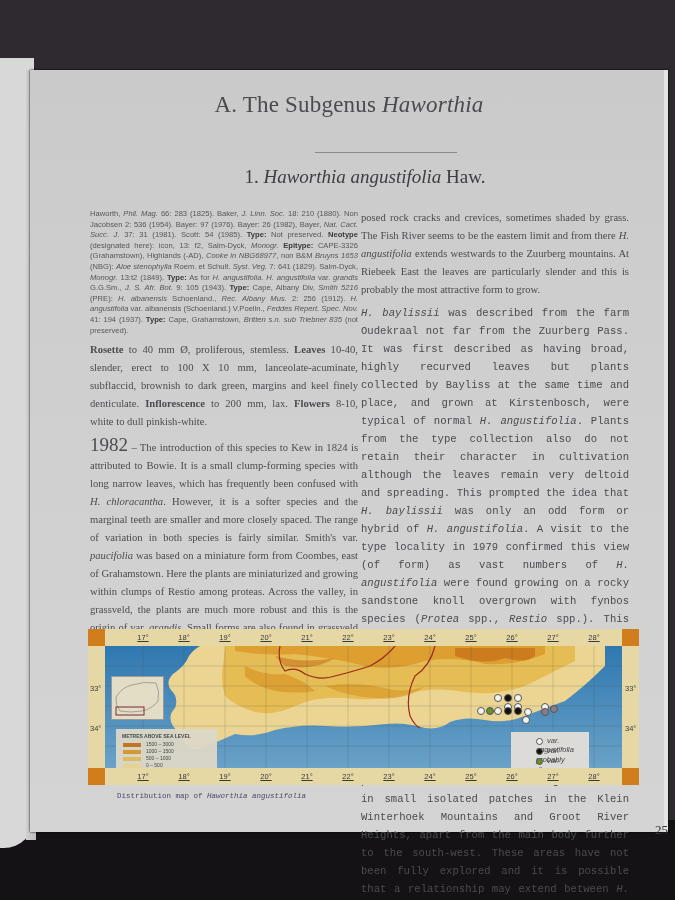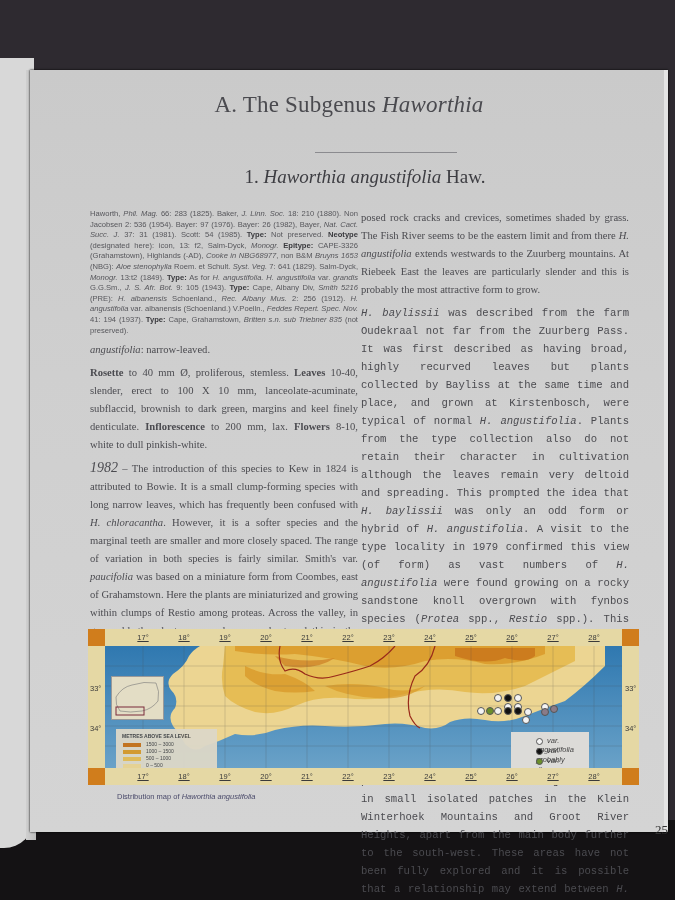--- a/index.html
+++ b/index.html
@@ -15,57 +15,56 @@
   .species-title { position:absolute; left:0; width:638px; top:96px; text-align:center; font-size:19px; color:#3d3d42;margin-left:16px; }
   .col { position:absolute; top:139px; width:268px; color:#4b4b50; }
   .col-left { left:60px; }
   .col-right { left:331px; }
   .syn { font-family:"Liberation Sans", sans-serif; font-size:7.6px; line-height:10.6px; text-align:justify; color:#56565b; }
   .syn b { color:#3a3a3e; }
   .p { font-size:10.6px; line-height:18px; text-align:justify; margin:0; }
   .etym { margin-top:5px; font-size:10.6px; }
   .desc { margin-top:5px;font-family:Liberation Serif, serif; }
   .year-para { margin-top:5px; }
-  .year { font-size:14px; font-family:"Liberation Serif", serif;font-style:italic; }
+  .year { font-size:19px; font-family:"Liberation Serif", serif; }
   .p2 { margin-top:5px;font-family:Liberation Mono, monospace; }
   .map { position:absolute; left:58px; top:559px; width:551px; height:156px; background:#e5d8a4; }
   .corner { position:absolute; width:17px; height:17px; background:#d07d1c; }
   .map-inner { position:absolute; left:17px; top:17px; width:517px; height:122px; overflow:hidden; background:#3f86b7; }
   .lon { position:absolute; font-family:"Liberation Sans", sans-serif; font-size:7.5px; color:#3a3a3a; transform:translateX(-50%);text-decoration:underline; }
   .lat { position:absolute; font-family:"Liberation Sans", sans-serif; font-size:7.5px; color:#3a3a3a; }
   .legend-alt { position:absolute; left:11px; top:83px; width:101px; height:42px; background:#ddd8c8; opacity:0.95; font-family:"Liberation Sans", sans-serif; }
   .legend-alt .ttl { position:absolute; left:6px; top:4px; font-size:5px; color:#444; font-weight:bold; }
   .alt-row { position:absolute; left:7px; height:6px; font-size:5px; color:#444; }
   .alt-sw { display:inline-block; width:18px; height:4px; vertical-align:middle; margin-right:5px; }
   .inset { position:absolute; left:6px; top:30px; width:51px; height:42px; background:#e3ddc5; border:1px solid #999; }
   .legend-var { position:absolute; left:406px; top:86px; width:78px; height:47px; background:#dcdbd8; font-family:"Liberation Sans", sans-serif; font-size:7.5px; color:#444; font-style:italic; }
   .var-row { position:absolute; left:17px;margin-left:8px; }
   .vdot { display:inline-block; width:5px; height:5px; border-radius:50%; border:1px solid #555; margin-right:4px; vertical-align:middle; }
   .dot { position:absolute; width:6px; height:6px; border-radius:50%; border:1px solid #555; transform:translate(-50%,-50%); }
-  .caption { position:absolute; left:60px; top:722px; font-family:Liberation Sans, sans-serif; font-size:7.5px; color:#4a4a6a;padding-left:27px; }
+  .caption { position:absolute; left:60px; top:722px; font-family:Liberation Mono, monospace; font-size:7.5px; color:#4a4a6a;padding-left:27px; }
   .caption i { font-style:italic; }
   .pageno { position:absolute; left:0; width:638px; top:752px; text-align:right; font-size:13px; color:#333; }
 </style>
 </head>
 <body>
 
 <div class="bg-bottom"></div>
 <div class="left-page"></div>
 <div class="left-page-shadow"></div>
 
 <div class="page">
   <div class="page-edge"></div>
 
   <div class="section-title"><span>A. The Subgenus </span><i>Haworthia</i></div>
   <div class="divider"></div>
   <div class="species-title"><span>1. </span><i>Haworthia angustifolia</i><span> Haw.</span></div>
 
   <div class="col col-left">
     <div class="syn">Haworth, <i>Phil. Mag.</i> 66: 283 (1825). Baker, <i>J. Linn. Soc.</i> 18: 210 (1880). Non Jacobsen 2: 536 (1954). Bayer: 97 (1976). Bayer: 26 (1982), Bayer, <i>Nat. Cact. Succ. J.</i> 37: 31 (1981). Scott: 54 (1985). <b>Type:</b> Not preserved. <b>Neotype</b> (designated here): icon, 13: f2, Salm-Dyck, <i>Monogr.</i> <b>Epitype:</b> CAPE-3326 (Grahamstown), Highlands (-AD), <i>Cooke in NBG68977</i>, non B&amp;M <i>Bruyns 1653</i> (NBG): <i>Aloe stenophylla</i> Roem. et Schult. <i>Syst. Veg.</i> 7: 641 (1829). Salm-Dyck, <i>Monogr.</i> 13:t2 (1849). <b>Type:</b> As for <i>H. angustifolia. H. angustifolia</i> var. <i>grandis</i> G.G.Sm., <i>J. S. Afr. Bot.</i> 9: 105 (1943). <b>Type:</b> Cape, Albany Div, <i>Smith 5216</i> (PRE): <i>H. albanensis</i> Schoenland., <i>Rec. Albany Mus.</i> 2: 256 (1912). <i>H. angustifolia</i> var. albanensis (Schoenland.) V.Poelln., <i>Feddes Repert. Spec. Nov.</i> 41: 194 (1937). <b>Type:</b> Cape, Grahamstown, <i>Britten s.n. sub Triebner 835</i> (not preserved).</div>
-    <div class="p etym"><i>angustifolia</i><span>: narrow-leaved.</span></div>
     <div class="p desc"><b>Rosette</b> to 40 mm Ø, proliferous, stemless. <b>Leaves</b> 10-40, slender, erect to 100 X 10 mm, lanceolate-acuminate, subflaccid, brownish to dark green, margins and keel finely denticulate. <b>Inflorescence</b> to 200 mm, lax. <b>Flowers</b> 8-10, white to dull pinkish-white.</div>
     <div class="p year-para"><span class="year">1982</span><span> – The introduction of this species to Kew in 1824 is attributed to Bowie. It is a small clump-forming species with long narrow leaves, which has frequently been confused with <i>H. chloracantha</i>. However, it is a softer species and the marginal teeth are smaller and more closely spaced. The range of variation in both species is fairly similar. Smith's var. <i>paucifolia</i> was based on a miniature form from Coombes, east of Grahamstown. Here the plants are miniaturized and growing within clumps of Restio among proteas. Across the valley, in grassveld, the plants are much more robust and this is the origin of var. <i>grandis</i>. Small forms are also found in grassveld along the edges of the lower Fish River Valley where only the short leaf-tips are visible above the soil in exposed rock cracks and crevices, sometimes shaded by grass. The Fish River seems to be the eastern limit and from there <i>H. angustifolia</i> extends westwards to the Zuurberg mountains. At Riebeek East the leaves are particularly slender and this is probably the most attractive form to grow.</span></div>
   </div>
 
   <div class="col col-right">
     <div class="p">posed rock cracks and crevices, sometimes shaded by grass. The Fish River seems to be the eastern limit and from there <i>H. angustifolia</i> extends westwards to the Zuurberg mountains. At Riebeek East the leaves are particularly slender and this is probably the most attractive form to grow.</div>
     <div class="p p2"><i>H. baylissii</i> was described from the farm Oudekraal not far from the Zuurberg Pass. It was first described as having broad, highly recurved leaves but plants collected by Bayliss at the same time and place, and grown at Kirstenbosch, were typical of normal <i>H. angustifolia</i>. Plants from the type collection also do not retain their character in cultivation although the leaves remain very deltoid and spreading. This prompted the idea that <i>H. baylissii</i> was only an odd form or hybrid of <i>H. angustifolia</i>. A visit to the type locality in 1979 confirmed this view (of form) as vast numbers of <i>H. angustifolia</i> were found growing on a rocky sandstone knoll overgrown with fynbos species (<i>Protea</i> spp., <i>Restio</i> spp.). This knoll was above a steep-sided valley with the rocky faces clothed with succulents. <i>H. glauca</i> and <i>H. cooperi</i> were both present and seen in the immediate area. <i>H. angustifolia</i> must be considered to be a species of the False Macchia associated with acid quartzitic soils and in a moderate rainfall area. The False Macchia peters out west of the Zuurberg and occurs in small isolated patches in the Klein Winterhoek Mountains and Groot River Heights, apart from the main body further to the south-west. These areas have not been fully explored and it is possible that a relationship may extend between <i>H. angustifolia, H. zantneriana</i> and even <i>H. divergens. H. angustifolia</i> has been known to hybridize with <i>H. cymbiformis</i> at Howiesonspoort near Grahamstown, and</div>
   </div>
 
   <div class="map">

